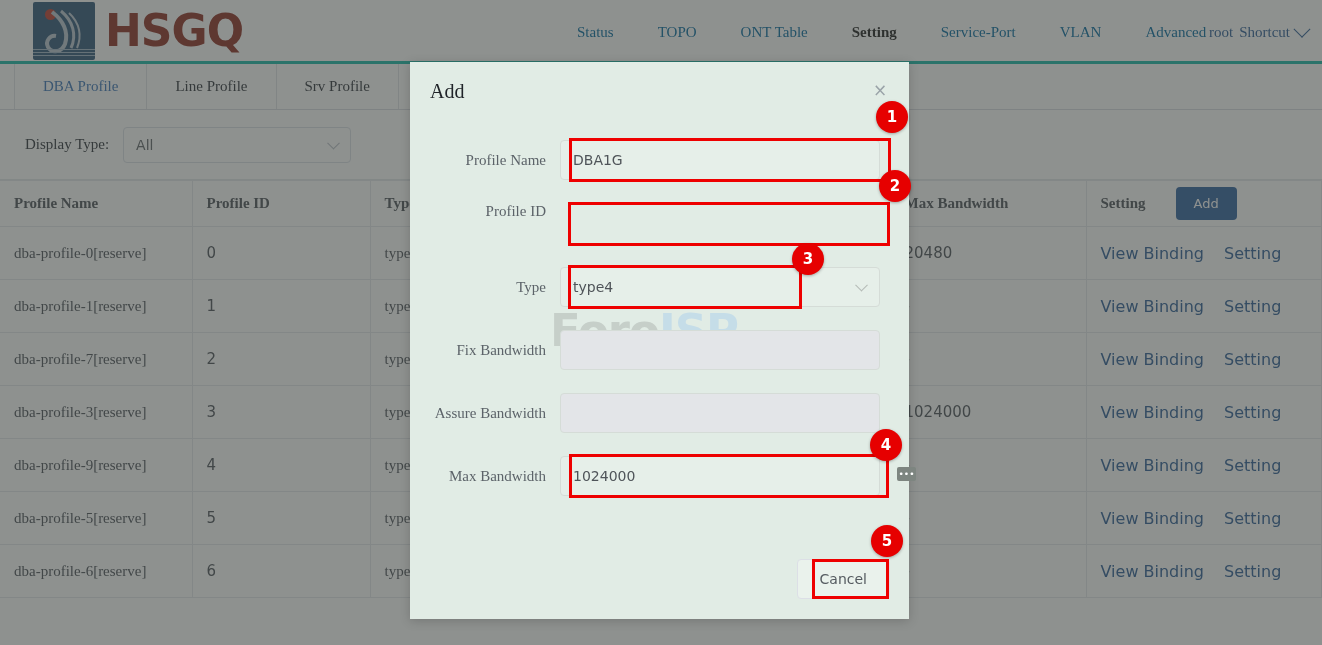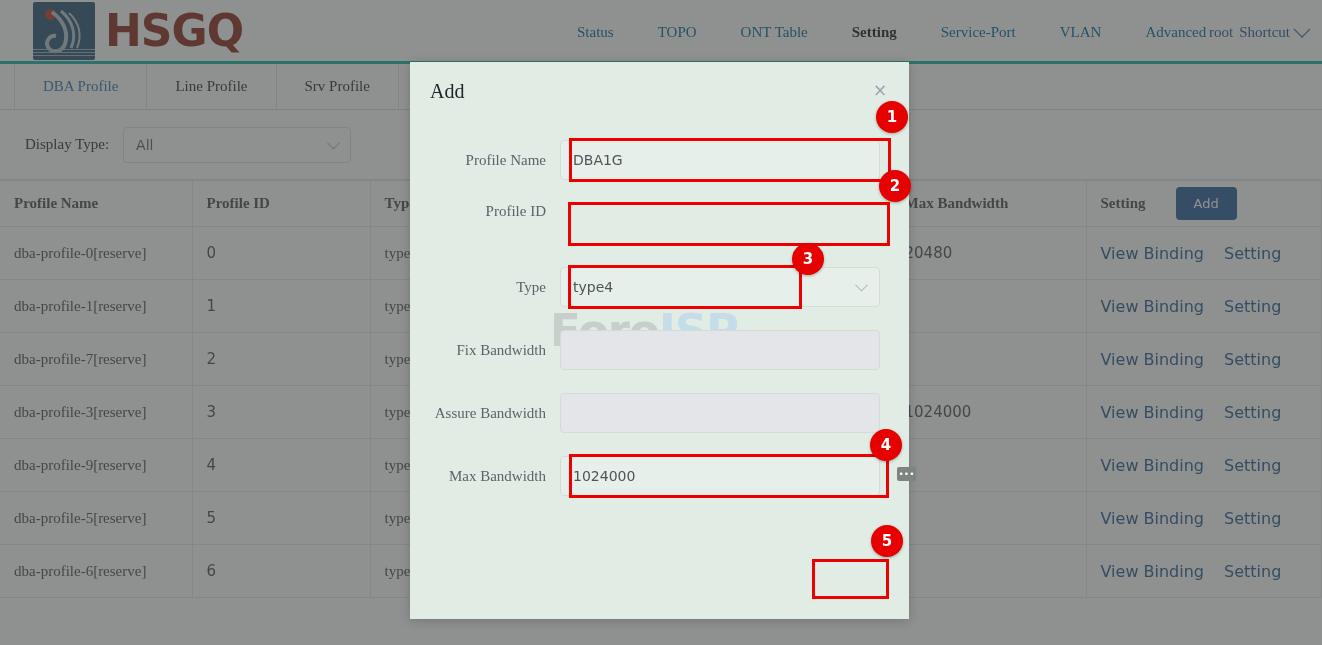--- a/index.html
+++ b/index.html
@@ -485,20 +485,21 @@
       <div class="f-label">Assure Bandwidth</div>
       <div class="f-input disabled"></div>
     </div>
 
     <div class="form-row" style="left:0;top:394px;">
       <div class="f-label">Max Bandwidth</div>
       <div class="f-input">1024000</div>
     </div>
 
     <div class="modal-actions">
+      <button class="btn">Cancel</button>
     </div>
   </div>
 
   <div class="hl" style="left:569px;top:138px;width:322px;height:44px;"></div>
   <div class="hl" style="left:568px;top:202px;width:322px;height:44px;"></div>
   <div class="hl" style="left:568px;top:265px;width:234px;height:44px;"></div>
   <div class="hl" style="left:569px;top:454px;width:320px;height:44px;"></div>
   <div class="hl" style="left:812px;top:559px;width:77px;height:40px;"></div>
 
   <div class="tooltip-dots" style="left:897px;top:467px;">•••</div>

